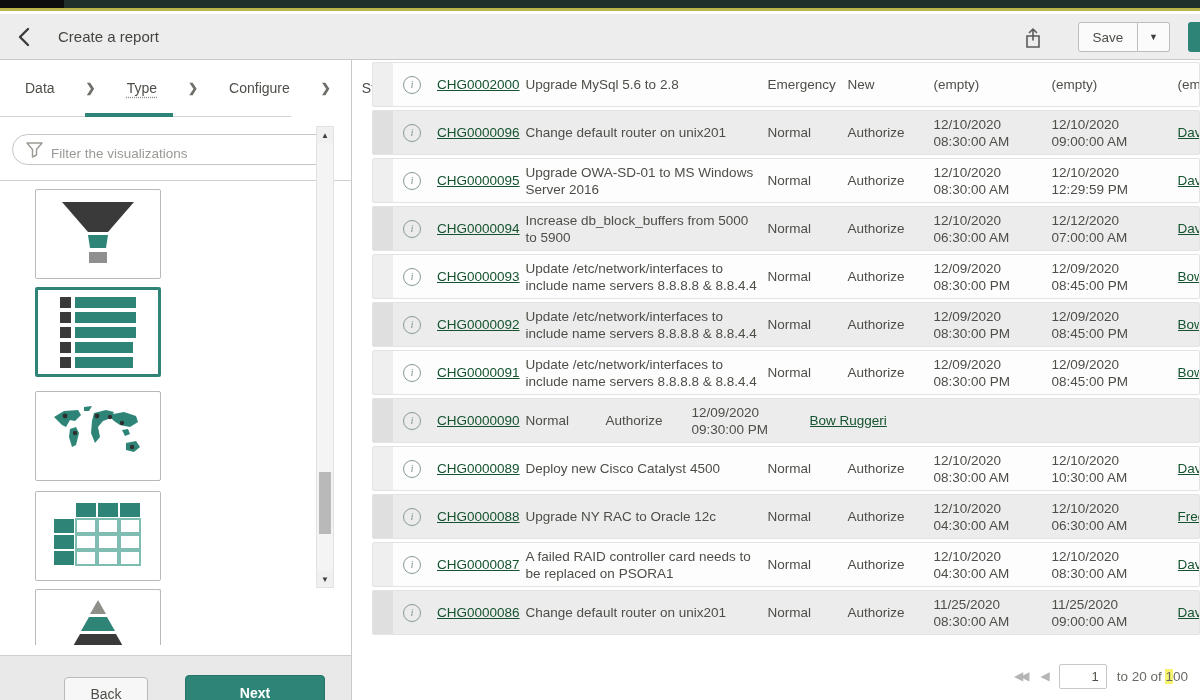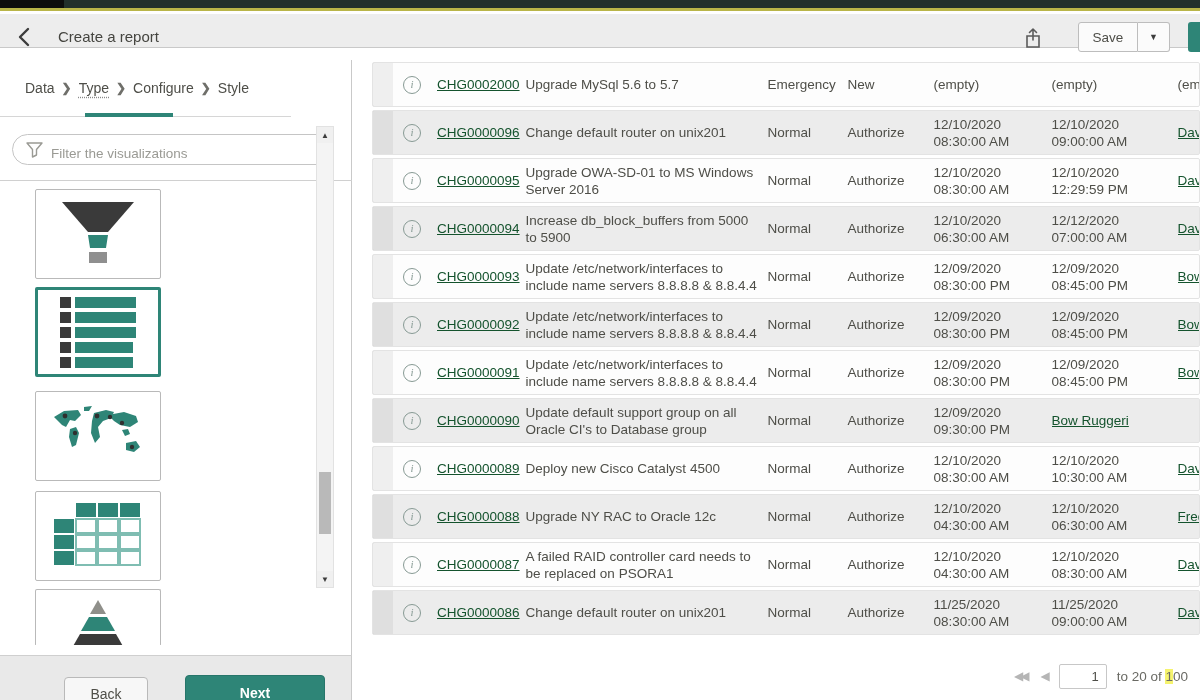--- a/index.html
+++ b/index.html
@@ -4,32 +4,32 @@
 <style>
   * { margin:0; padding:0; box-sizing:border-box; }
   html,body { width:1200px; height:700px; overflow:hidden;
     font-family:"Liberation Sans", sans-serif; background:#ffffff; color:#4e4e48; }
 
   
   .topstrip { position:absolute; left:0; top:0; width:1200px; height:11px; background:#22302b; border-bottom:3px solid #b9b548; }
   .topstrip .corner { position:absolute; left:0; top:0; width:64px; height:8px; background:#0d0d0d; }
 
   
-  .appheader { position:absolute; left:0; top:14px; width:1200px; height:34px; background:#ededed; border-bottom:1px solid #c9c9c9; }
+  .appheader { position:absolute; left:0; top:14px; width:1200px; height:46px; background:#ededed; border-bottom:1px solid #c9c9c9; }
   .back-btn { position:absolute; left:16px; top:10px; width:28px; height:26px; background:none; border:none; cursor:pointer; }
   .page-title { position:absolute; left:58px; top:14px; font-size:15px; color:#454540; }
   .share-btn { position:absolute; left:1024px; top:10px; width:30px; height:28px; background:none; border:none; cursor:pointer; }
   .save-group { position:absolute; left:1078px; top:8px; height:30px; display:flex; }
   .save-btn { width:60px; height:30px; background:#fbfbfb; border:1px solid #bdbdbd; border-radius:3px 0 0 3px; font-size:13.5px; color:#4e4e48; cursor:pointer; }
   .save-caret-btn { width:32px; height:30px; background:#fbfbfb; border:1px solid #bdbdbd; border-left:none; border-radius:0 3px 3px 0; cursor:pointer; font-size:9px; color:#3c3c3c; }
   .primary-sliver { position:absolute; left:1188px; top:8px; width:12px; height:30px; background:#2e8577; border:none; border-radius:3px 0 0 3px; cursor:pointer; }
 
   
   .left-panel { position:absolute; left:0; top:60px; width:352px; height:640px; background:#ffffff; border-right:1px solid #c9c9c9; }
-  .steps { position:absolute; left:0; top:0; width:291px; height:57px; border-bottom:1px solid #d6d6d6; display:flex; align-items:center; padding:10px 24px; gap:6px; font-size:14px; color:#4e4e48; }
+  .steps { position:absolute; left:0; top:0; width:291px; height:57px; border-bottom:1px solid #d6d6d6; display:flex; align-items:center; padding:10px 24px; gap:30px; font-size:14px; color:#4e4e48; }
   .step { background:none; border:none; font-size:14px; color:#4e4e48; cursor:pointer; padding:2px 1px; }
   .step.active { text-decoration:underline dotted #8a8a8a; text-underline-offset:4px; }
   .step-chev { color:#6f6f6a; font-size:12px; font-weight:bold; }
   .active-bar { position:absolute; left:85px; top:53px; width:88px; height:4px; background:#2e8577; }
 
   .filter-wrap { position:absolute; left:12px; top:74px; width:320px; height:31px; }
   .filter-input { width:100%; height:100%; border:1px solid #c5c5c5; border-radius:16px; padding:8px 12px 0 38px; font-size:13.5px; color:#4e4e48; background:#fff; outline:none; }
   .filter-input::placeholder { color:#9a9a94; }
   .filter-icon { position:absolute; left:14px; top:7px; }
 
@@ -207,21 +207,21 @@
 <button class="back-button" style="position:absolute; top:677px; left:64px;">Back</button>
 <button class="next-button" style="position:absolute; top:675px; left:185px;">Next</button>
 
 <div class="record-list">
     <div class="rrow">
     <div class="lead-strip"></div>
     <div class="cell c-icon">
         <button class="info-icon">i</button>
       </div>
     <div class="cell c-number"><a>CHG0002000</a></div>
-    <div class="cell c-desc">Upgrade MySql 5.6 to 5.7</div>
+    <div class="cell c-desc">Upgrade MySql 5.6 to 2.8</div>
     <div class="cell c-priority">Emergency</div>
     <div class="cell c-state">New</div>
     <div class="cell c-start">(empty)</div>
     <div class="cell c-end">(empty)</div>
     <div class="cell c-name">(empty)</div>
   </div>
     <div class="rrow alt">
     <div class="lead-strip"></div>
     <div class="cell c-icon">
         <button class="info-icon">i</button>
@@ -298,21 +298,20 @@
     <div class="cell c-start">12/09/2020 08:30:00 PM</div>
     <div class="cell c-end">12/09/2020 08:45:00 PM</div>
     <div class="cell c-name"><a>Bow Ruggeri</a></div>
   </div>
     <div class="rrow alt">
     <div class="lead-strip"></div>
     <div class="cell c-icon">
         <button class="info-icon">i</button>
       </div>
     <div class="cell c-number"><a>CHG0000090</a></div>
-    <div class="cell c-desc">Update default support group on all Oracle CI's to Database group</div>
     <div class="cell c-priority">Normal</div>
     <div class="cell c-state">Authorize</div>
     <div class="cell c-start">12/09/2020 09:30:00 PM</div>
     <div class="cell c-name"><a>Bow Ruggeri</a></div>
   </div>
     <div class="rrow">
     <div class="lead-strip"></div>
     <div class="cell c-icon">
         <button class="info-icon">i</button>
       </div>

